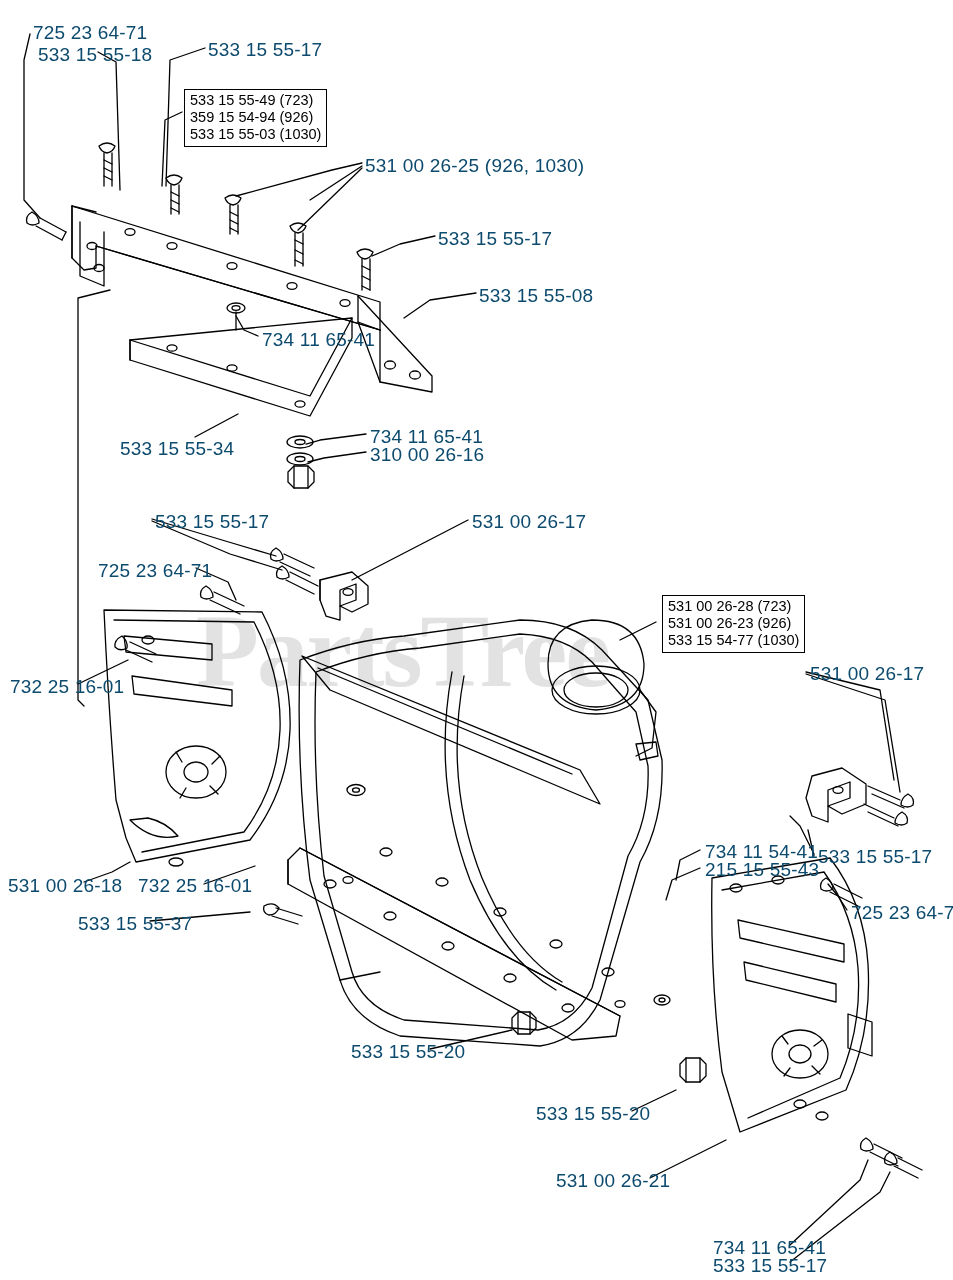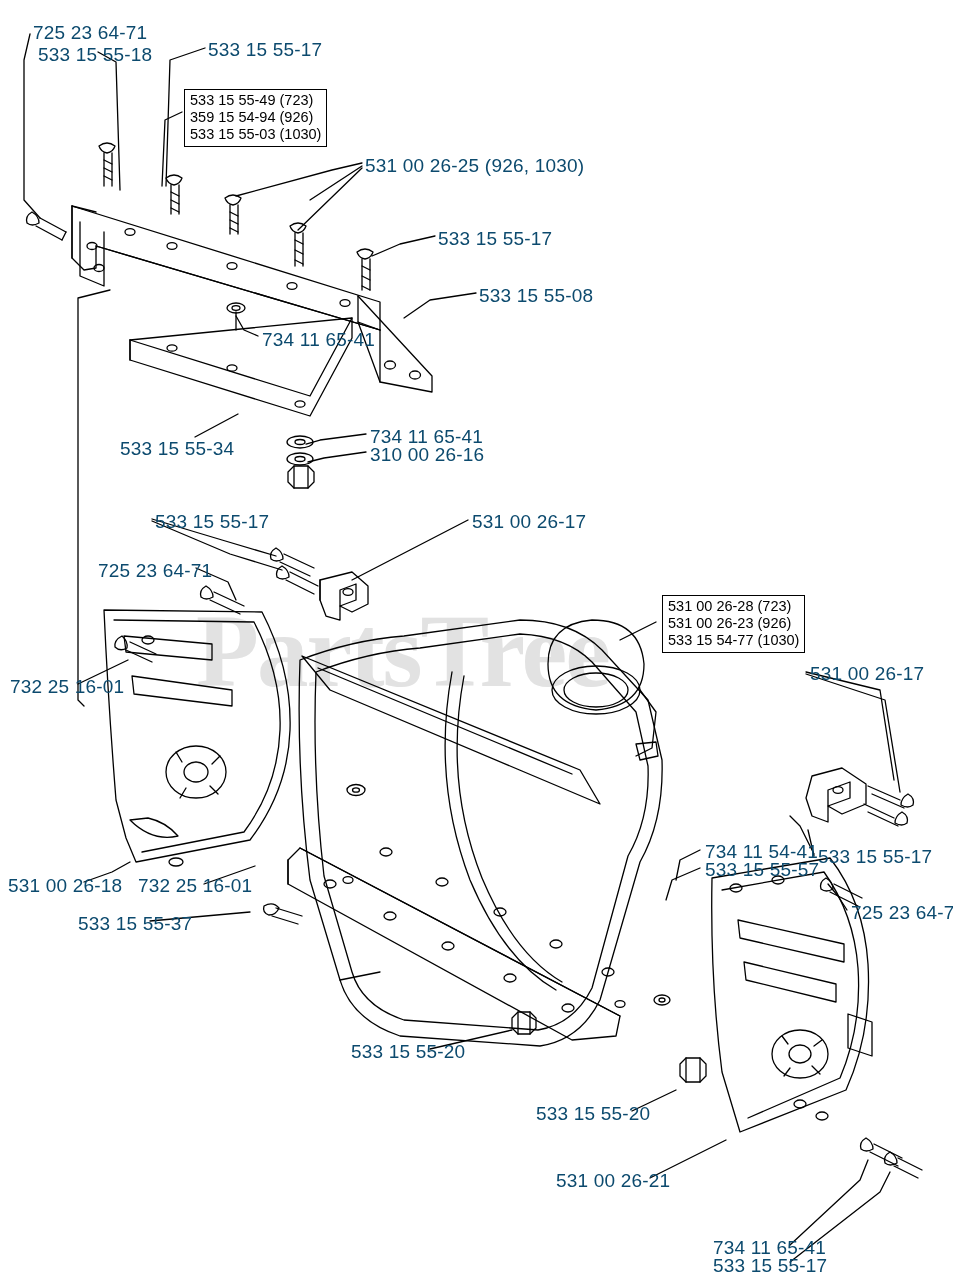--- a/index.html
+++ b/index.html
@@ -311,21 +311,21 @@
     <div class="label" style="left:370px; top:446px;">310 00 26-16</div>
     <div class="label" style="left:155px; top:513px;">533 15 55-17</div>
     <div class="label" style="left:472px; top:513px;">531 00 26-17</div>
     <div class="label" style="left:98px; top:562px;">725 23 64-71</div>
     <div class="label" style="left:10px; top:678px;">732 25 16-01</div>
     <div class="label" style="left:810px; top:665px;">531 00 26-17</div>
     <div class="label" style="left:8px; top:877px;">531 00 26-18</div>
     <div class="label" style="left:138px; top:877px;">732 25 16-01</div>
     <div class="label" style="left:78px; top:915px;">533 15 55-37</div>
     <div class="label" style="left:705px; top:843px;">734 11 54-41</div>
-    <div class="label" style="left:705px; top:861px;">533 15 55-57</div>
+    <div class="label" style="left:705px; top:861px;">215 15 55-43</div>
     <div class="label" style="left:818px; top:848px;">533 15 55-17</div>
     <div class="label" style="left:851px; top:904px;">725 23 64-71</div>
     <div class="label" style="left:351px; top:1043px;">533 15 55-20</div>
     <div class="label" style="left:536px; top:1105px;">533 15 55-20</div>
     <div class="label" style="left:556px; top:1172px;">531 00 26-21</div>
     <div class="label" style="left:713px; top:1239px;">734 11 65-41</div>
     <div class="label" style="left:713px; top:1257px;">533 15 55-17</div>
 
     <div class="boxed" style="left:184px; top:89px;">
       <div>533 15 55-49 (723)</div>

